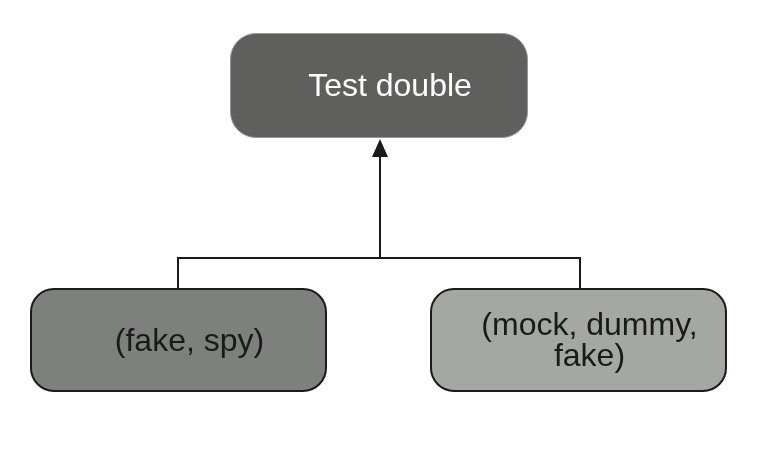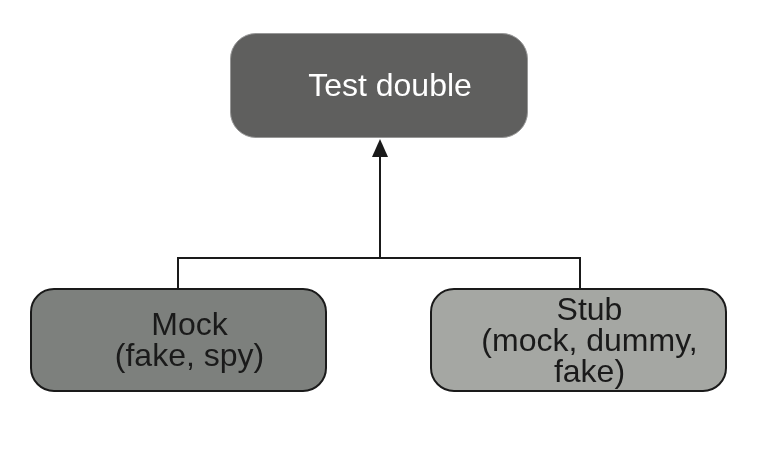--- a/index.html
+++ b/index.html
@@ -85,22 +85,20 @@
     <path class="line" d="M178,289 L178,258 L580,258 L580,289"></path>
     <path class="line" d="M380,258 L380,154"></path>
     <polygon class="head" points="380,139 372,157 388,157"></polygon>
   </svg>
 
   <div class="node node-top">
     <span class="label">Test double</span>
   </div>
 
   <div class="node node-child node-mock">
-    <span class="label">Mock</span>
     <span class="sublabel">(fake, spy)</span>
   </div>
 
   <div class="node node-child node-stub">
-    <span class="label">Stub</span>
     <span class="sublabel">(mock, dummy, fake)</span>
   </div>
 
 </div>
 
 </body></html>

